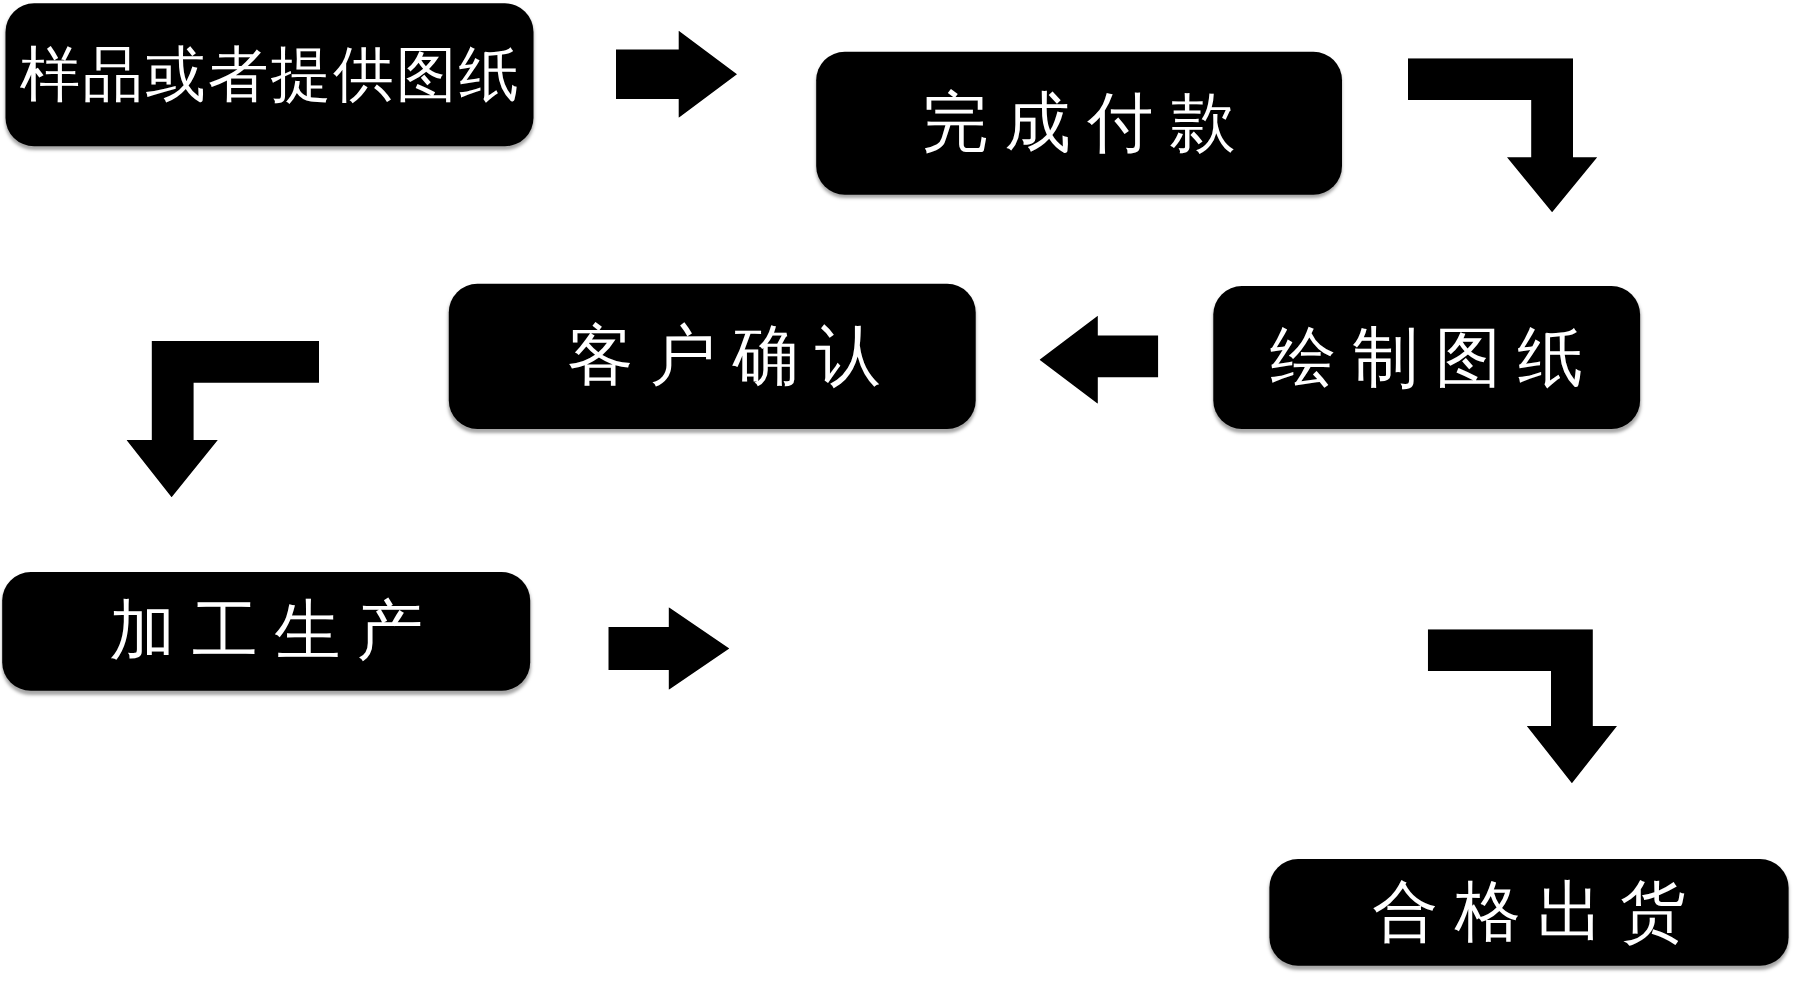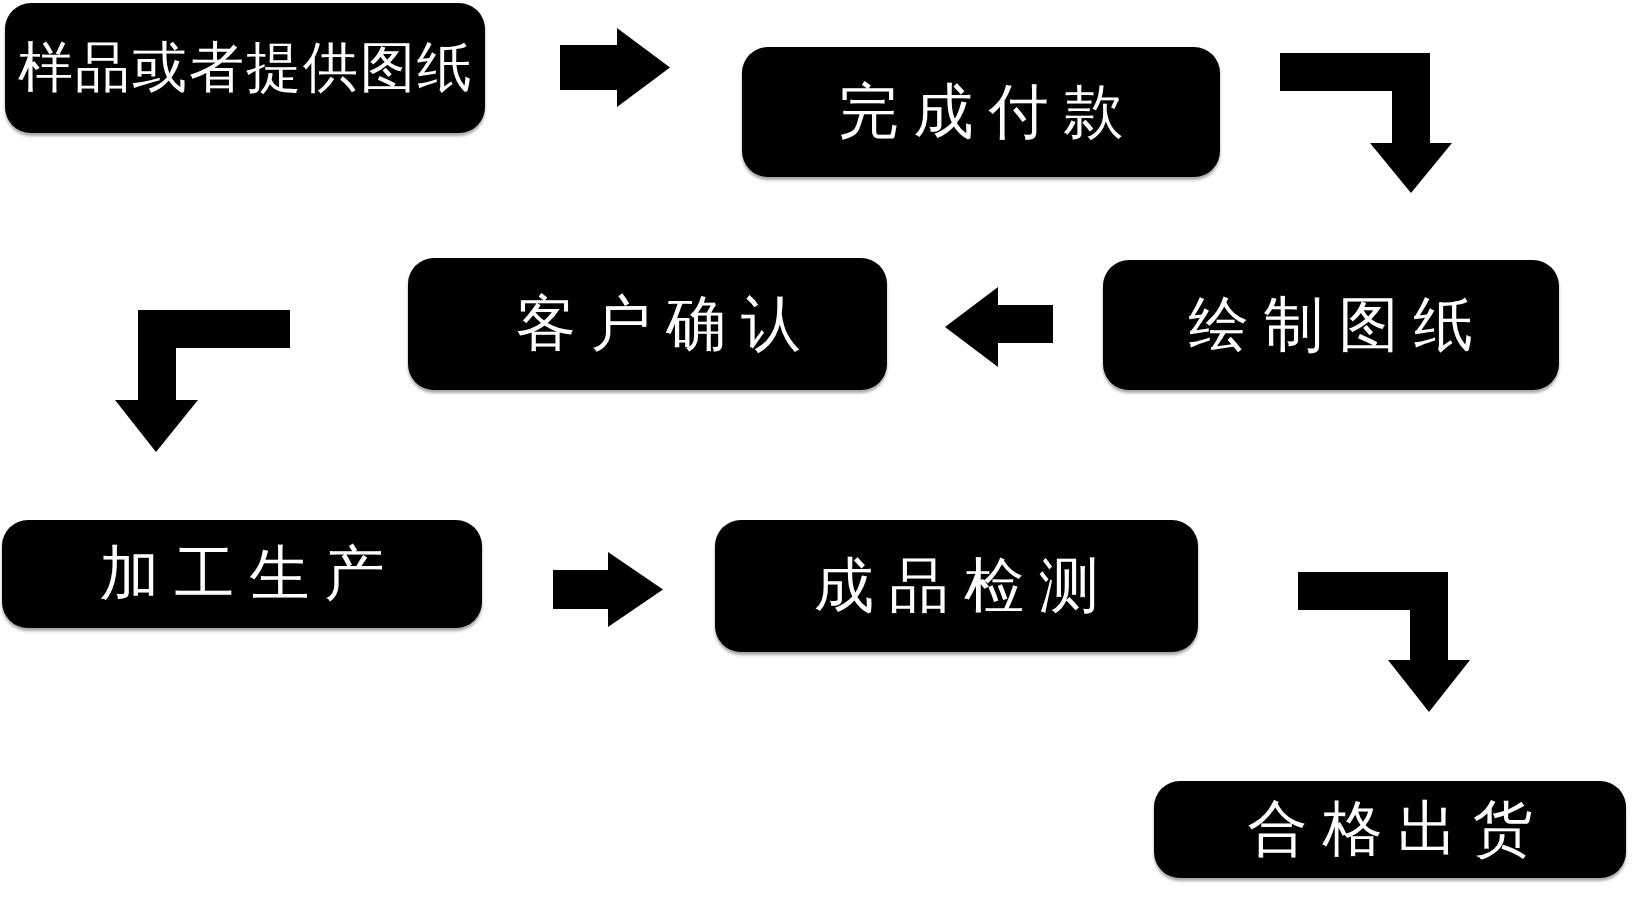--- a/index.html
+++ b/index.html
@@ -39,21 +39,21 @@
     position: absolute;
     display: block;
   }
   .connector polygon {
     fill: #000000;
     stroke: none;
   }
   
   #n1 { left: 5px;    top: 3px;   width: 480px; height: 130px; }
   #n2 { left: 742px;  top: 2px;   width: 478px; height: 130px; margin-top: 45px; }
-  #n3 { left: 1103px; top: 260px; width: 456px; height: 130px; text-align: right; }
+  #n3 { left: 1103px; top: 260px; width: 388px; height: 130px; text-align: right; }
   #n4 { left: 408px;  top: 258px; width: 479px; height: 132px; padding-left: 37px; }
   #n5 { left: 2px;    top: 520px; width: 480px; height: 108px; }
   #n6 { left: 715px;  top: 520px; width: 483px; height: 132px; }
   #n7 { left: 1154px; top: 781px; width: 472px; height: 97px; }
   
   #a1 { left: 560px;  top: 28px;  }
   #a2 { left: 1280px; top: 53px;  }
   #a3 { left: 945px;  top: 287px; }
   #a4 { left: 115px;  top: 310px; }
   #a5 { left: 553px;  top: 552px; }
@@ -87,21 +87,20 @@
   <svg class="connector" id="a4" width="175" height="142" viewBox="0 0 175 142">
     <polygon points="23,0 175,0 175,38 61,38 61,90 83,90 41,142 0,90 23,90"></polygon>
   </svg>
 
   <div class="node" id="n5">加工生产</div>
 
   <svg class="connector" id="a5" width="110" height="75" viewBox="0 0 110 75">
     <polygon points="0,18 55,18 55,0 110,37.5 55,75 55,57 0,57"></polygon>
   </svg>
 
-  <div class="node" id="n6">成品检测</div>
 
   <svg class="connector" id="a6" width="172" height="140" viewBox="0 0 172 140">
     <polygon points="0,0 150,0 150,88 172,88 131,140 90,88 112,88 112,38 0,38"></polygon>
   </svg>
 
   <div class="node" id="n7">合格出货</div>
 
 </div>
 
 </body></html>

